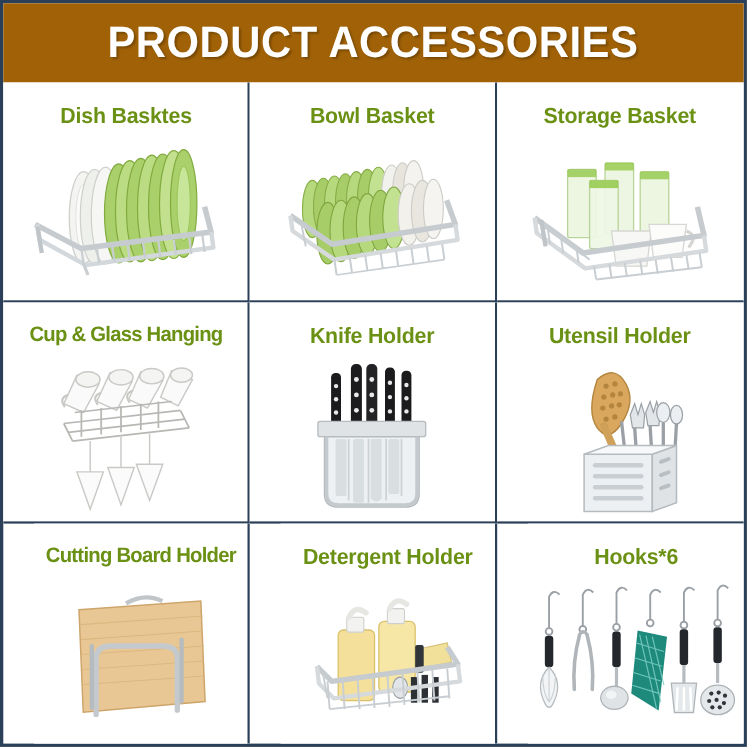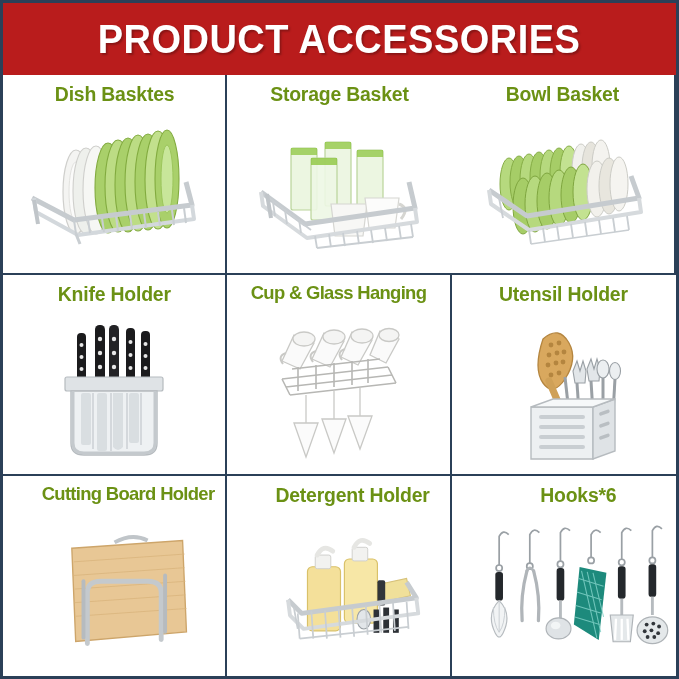--- a/index.html
+++ b/index.html
@@ -11,21 +11,21 @@
   }
   #page{
     position:relative;width:679px;height:679px;
     box-sizing:border-box;
     border:3px solid #2b4058;
     background:#fff;
   }
   
   #banner{
     position:absolute;left:0;top:0;width:673px;height:72px;
-    background:#b91c1c;
+    background:#a16207;
     display:flex;align-items:center;justify-content:center;
   }
   #banner-title{
     color:#ffffff;
     font-size:40px;
     font-weight:bold;
     letter-spacing:.5px;
     font-family:"Liberation Sans","DejaVu Sans",sans-serif;
     text-shadow:2px 2px 2px rgba(0,0,0,.25);
     transform:scaleX(.95);
@@ -37,21 +37,21 @@
     display:grid;
     grid-template-columns:1fr 1fr 1fr;
     grid-template-rows:1fr 1fr 1fr;
   }
   .cell{
     position:relative;
     box-sizing:border-box;
     border-right:2px solid #2b4058;
     border-bottom:2px solid #2b4058;
     display:flex;flex-direction:column;align-items:center;
-    padding-top:8px;
+    padding-top:20px;
     overflow:hidden;
     background:#fff;
   }
   .cell.c3{border-right:none;}
   .cell.r3{border-bottom:none;margin-left:28px;}
   .cell-title{
     color:#6b9114;
     font-size:20px;
     font-weight:bold;
     letter-spacing:-.2px;
@@ -107,20 +107,72 @@
               <path d="M88 98 L90 112"></path>
                 <path d="M102 96 L104 111"></path>
               <path d="M116 95 L118 109"></path>
                 <path d="M130 93 L132 108"></path>
               <path d="M144 92 L146 106"></path>
                 <path d="M158 90 L160 105"></path>
               <path d="M170 88 L172 103"></path>
             </g>
             <path d="M20 80 L24 104" stroke="#c0c5c9" stroke-width="4"></path>
             <path d="M62 114 L66 124" stroke="#c9ced2" stroke-width="3"></path>
+          </g>
+        </svg>
+      </div>
+    </div>
+
+    <div class="cell c2 r1">
+      <div class="cell-title">Bowl Basket</div>
+      <div class="art">
+        <svg width="200" height="140" viewBox="0 0 200 140">
+
+          <g>
+            <g>
+              <ellipse cx="46" cy="64" rx="9" ry="26" fill="#b6d97e" stroke="#86ad46" stroke-width="1"></ellipse>
+              <ellipse cx="56" cy="62" rx="9" ry="26" fill="#a6cd67" stroke="#86ad46" stroke-width="1"></ellipse>
+              <ellipse cx="66" cy="60" rx="9" ry="26" fill="#b6d97e" stroke="#86ad46" stroke-width="1"></ellipse>
+              <ellipse cx="76" cy="58" rx="9" ry="26" fill="#a6cd67" stroke="#86ad46" stroke-width="1"></ellipse>
+              <ellipse cx="86" cy="56" rx="9" ry="26" fill="#b6d97e" stroke="#86ad46" stroke-width="1"></ellipse>
+              <ellipse cx="96" cy="54" rx="9" ry="26" fill="#a6cd67" stroke="#86ad46" stroke-width="1"></ellipse>
+              <ellipse cx="106" cy="52" rx="9" ry="26" fill="#c3e291" stroke="#86ad46" stroke-width="1"></ellipse>
+              <ellipse cx="118" cy="50" rx="9" ry="26" fill="#f1f1ed" stroke="#ccccc6" stroke-width="1"></ellipse>
+              <ellipse cx="128" cy="48" rx="9" ry="26" fill="#e6e4dc" stroke="#ccccc6" stroke-width="1"></ellipse>
+              <ellipse cx="138" cy="46" rx="9" ry="26" fill="#f4f3ef" stroke="#ccccc6" stroke-width="1"></ellipse>
+            </g>
+          </g>
+
+          <g>
+            <ellipse cx="60" cy="86" rx="10" ry="28" fill="#a6cd67" stroke="#7fa63f" stroke-width="1"></ellipse>
+            <ellipse cx="72" cy="84" rx="10" ry="28" fill="#b6d97e" stroke="#7fa63f" stroke-width="1"></ellipse>
+            <ellipse cx="84" cy="81" rx="10" ry="28" fill="#a6cd67" stroke="#7fa63f" stroke-width="1"></ellipse>
+            <ellipse cx="96" cy="78" rx="10" ry="28" fill="#b6d97e" stroke="#7fa63f" stroke-width="1"></ellipse>
+            <ellipse cx="108" cy="75" rx="10" ry="28" fill="#a6cd67" stroke="#7fa63f" stroke-width="1"></ellipse>
+            <ellipse cx="120" cy="72" rx="10" ry="28" fill="#c3e291" stroke="#7fa63f" stroke-width="1"></ellipse>
+            <ellipse cx="134" cy="69" rx="10" ry="28" fill="#f2f1ec" stroke="#ccccc6" stroke-width="1"></ellipse>
+            <ellipse cx="146" cy="66" rx="10" ry="28" fill="#e8e6de" stroke="#ccccc6" stroke-width="1"></ellipse>
+            <ellipse cx="156" cy="64" rx="9" ry="27" fill="#f5f4f0" stroke="#ccccc6" stroke-width="1"></ellipse>
+          </g>
+
+          <g fill="none">
+            <path d="M26 70 L64 96 L176 78 L168 56" stroke="#c6cbcf" stroke-width="5" stroke-linejoin="round"></path>
+            <path d="M26 70 L28 84 L66 110 L178 92 L176 78" stroke="#d6dadd" stroke-width="4" stroke-linejoin="round"></path>
+            <g stroke="#c9ced2" stroke-width="1.8">
+              <path d="M66 110 L68 124"></path>
+                <path d="M80 108 L82 122"></path>
+              <path d="M94 106 L96 120"></path>
+                <path d="M108 104 L110 118"></path>
+              <path d="M122 102 L124 116"></path>
+                <path d="M136 100 L138 114"></path>
+              <path d="M150 98 L152 112"></path>
+                <path d="M164 96 L166 110"></path>
+              <path d="M68 124 L166 110" stroke-width="1.6"></path>
+              <path d="M36 78 L40 98"></path>
+            </g>
           </g>
         </svg>
       </div>
     </div>
 
     <div class="cell c3 r1">
       <div class="cell-title">Storage Basket</div>
       <div class="art">
         <svg width="200" height="140" viewBox="0 0 200 140">
 
@@ -167,138 +219,20 @@
               <path d="M172 104 L174 117"></path>
               <path d="M78 128 L174 117"></path>
               <path d="M30 78 L72 110"></path>
             </g>
             <path d="M28 74 L32 98" stroke="#c0c5c9" stroke-width="4"></path>
           </g>
         </svg>
       </div>
     </div>
 
-    <div class="cell c2 r1">
-      <div class="cell-title">Bowl Basket</div>
-      <div class="art">
-        <svg width="200" height="140" viewBox="0 0 200 140">
-
-          <g>
-            <g>
-              <ellipse cx="46" cy="64" rx="9" ry="26" fill="#b6d97e" stroke="#86ad46" stroke-width="1"></ellipse>
-              <ellipse cx="56" cy="62" rx="9" ry="26" fill="#a6cd67" stroke="#86ad46" stroke-width="1"></ellipse>
-              <ellipse cx="66" cy="60" rx="9" ry="26" fill="#b6d97e" stroke="#86ad46" stroke-width="1"></ellipse>
-              <ellipse cx="76" cy="58" rx="9" ry="26" fill="#a6cd67" stroke="#86ad46" stroke-width="1"></ellipse>
-              <ellipse cx="86" cy="56" rx="9" ry="26" fill="#b6d97e" stroke="#86ad46" stroke-width="1"></ellipse>
-              <ellipse cx="96" cy="54" rx="9" ry="26" fill="#a6cd67" stroke="#86ad46" stroke-width="1"></ellipse>
-              <ellipse cx="106" cy="52" rx="9" ry="26" fill="#c3e291" stroke="#86ad46" stroke-width="1"></ellipse>
-              <ellipse cx="118" cy="50" rx="9" ry="26" fill="#f1f1ed" stroke="#ccccc6" stroke-width="1"></ellipse>
-              <ellipse cx="128" cy="48" rx="9" ry="26" fill="#e6e4dc" stroke="#ccccc6" stroke-width="1"></ellipse>
-              <ellipse cx="138" cy="46" rx="9" ry="26" fill="#f4f3ef" stroke="#ccccc6" stroke-width="1"></ellipse>
-            </g>
-          </g>
-
-          <g>
-            <ellipse cx="60" cy="86" rx="10" ry="28" fill="#a6cd67" stroke="#7fa63f" stroke-width="1"></ellipse>
-            <ellipse cx="72" cy="84" rx="10" ry="28" fill="#b6d97e" stroke="#7fa63f" stroke-width="1"></ellipse>
-            <ellipse cx="84" cy="81" rx="10" ry="28" fill="#a6cd67" stroke="#7fa63f" stroke-width="1"></ellipse>
-            <ellipse cx="96" cy="78" rx="10" ry="28" fill="#b6d97e" stroke="#7fa63f" stroke-width="1"></ellipse>
-            <ellipse cx="108" cy="75" rx="10" ry="28" fill="#a6cd67" stroke="#7fa63f" stroke-width="1"></ellipse>
-            <ellipse cx="120" cy="72" rx="10" ry="28" fill="#c3e291" stroke="#7fa63f" stroke-width="1"></ellipse>
-            <ellipse cx="134" cy="69" rx="10" ry="28" fill="#f2f1ec" stroke="#ccccc6" stroke-width="1"></ellipse>
-            <ellipse cx="146" cy="66" rx="10" ry="28" fill="#e8e6de" stroke="#ccccc6" stroke-width="1"></ellipse>
-            <ellipse cx="156" cy="64" rx="9" ry="27" fill="#f5f4f0" stroke="#ccccc6" stroke-width="1"></ellipse>
-          </g>
-
-          <g fill="none">
-            <path d="M26 70 L64 96 L176 78 L168 56" stroke="#c6cbcf" stroke-width="5" stroke-linejoin="round"></path>
-            <path d="M26 70 L28 84 L66 110 L178 92 L176 78" stroke="#d6dadd" stroke-width="4" stroke-linejoin="round"></path>
-            <g stroke="#c9ced2" stroke-width="1.8">
-              <path d="M66 110 L68 124"></path>
-                <path d="M80 108 L82 122"></path>
-              <path d="M94 106 L96 120"></path>
-                <path d="M108 104 L110 118"></path>
-              <path d="M122 102 L124 116"></path>
-                <path d="M136 100 L138 114"></path>
-              <path d="M150 98 L152 112"></path>
-                <path d="M164 96 L166 110"></path>
-              <path d="M68 124 L166 110" stroke-width="1.6"></path>
-              <path d="M36 78 L40 98"></path>
-            </g>
-          </g>
-        </svg>
-      </div>
-    </div>
-
-    <div class="cell c2 r2">
-      <div class="cell-title">Knife Holder</div>
-      <div class="art">
-        <svg width="170" height="150" viewBox="0 0 170 150">
-
-          <g>
-            <g>
-              <rect x="48" y="18" width="9" height="48" rx="4" fill="#1b1b1d"></rect>
-              <circle cx="52.5" cy="30" r="2" fill="#e8e8e8"></circle>
-              <circle cx="52.5" cy="42" r="2" fill="#e8e8e8"></circle>
-              <circle cx="52.5" cy="54" r="2" fill="#e8e8e8"></circle>
-            </g>
-            <g>
-              <rect x="66" y="10" width="10" height="56" rx="4.5" fill="#1b1b1d"></rect>
-              <circle cx="71" cy="24" r="2.2" fill="#e8e8e8"></circle>
-              <circle cx="71" cy="38" r="2.2" fill="#e8e8e8"></circle>
-              <circle cx="71" cy="52" r="2.2" fill="#e8e8e8"></circle>
-            </g>
-            <g>
-              <rect x="80" y="10" width="10" height="56" rx="4.5" fill="#232326"></rect>
-              <circle cx="85" cy="24" r="2.2" fill="#e8e8e8"></circle>
-              <circle cx="85" cy="38" r="2.2" fill="#e8e8e8"></circle>
-              <circle cx="85" cy="52" r="2.2" fill="#e8e8e8"></circle>
-            </g>
-            <g>
-              <rect x="97" y="13" width="9" height="53" rx="4" fill="#1b1b1d"></rect>
-              <circle cx="101.5" cy="27" r="2" fill="#e8e8e8"></circle>
-              <circle cx="101.5" cy="40" r="2" fill="#e8e8e8"></circle>
-              <circle cx="101.5" cy="53" r="2" fill="#e8e8e8"></circle>
-            </g>
-            <g>
-              <rect x="112" y="16" width="9" height="50" rx="4" fill="#1b1b1d"></rect>
-              <circle cx="116.5" cy="29" r="2" fill="#e8e8e8"></circle>
-              <circle cx="116.5" cy="41" r="2" fill="#e8e8e8"></circle>
-              <circle cx="116.5" cy="53" r="2" fill="#e8e8e8"></circle>
-            </g>
-          </g>
-
-          <rect x="36" y="62" width="98" height="14" rx="2" fill="#dfe3e6" stroke="#b6bbbf" stroke-width="1.2"></rect>
-
-          <g>
-            <path d="M42 76 L42 128 q0 12 13 12 L115 140 q13 0 13 -12 L128 76 Z" fill="#eef1f3" stroke="#b6bbbf" stroke-width="1.4"></path>
-
-            <g fill="#d8dde1" opacity=".95">
-              <rect x="52" y="78" width="10" height="52" rx="2"></rect>
-              <rect x="68" y="78" width="10" height="58" rx="2"></rect>
-              <path d="M84 78 L94 78 L94 132 q-5 6 -10 0 Z"></path>
-              <rect x="100" y="78" width="10" height="50" rx="2"></rect>
-            </g>
-
-            <g fill="none" stroke="#c4c9cd" stroke-width="3">
-              <path d="M44 76 L44 128 q0 10 11 10"></path>
-              <path d="M126 76 L126 128 q0 10 -11 10"></path>
-              <path d="M55 138 L115 138"></path>
-            </g>
-            <g fill="none" stroke="#cdd2d6" stroke-width="1.6">
-              <path d="M64 78 L64 134"></path>
-                <path d="M82 78 L82 136"></path>
-              <path d="M98 78 L98 134"></path>
-                <path d="M112 78 L112 130"></path>
-            </g>
-          </g>
-        </svg>
-      </div>
-    </div>
-
     <div class="cell c1 r2">
       <div class="cell-title tight">Cup &amp; Glass Hanging</div>
       <div class="art">
         <svg width="200" height="145" viewBox="0 0 200 145">
           <g fill="#fbfbfb" stroke="#c9c9c6" stroke-width="1.3">
             <g>
               <path d="M56 18 L44 44 L62 52 L76 26 Z" fill="#fafafa"></path>
               <ellipse cx="66" cy="22" rx="11" ry="7" fill="#f4f4f3"></ellipse>
               <path d="M48 36 q-9 3 -3 11" fill="none" stroke-width="2"></path>
             </g>
@@ -337,20 +271,86 @@
               <path d="M68 78 L68 106" fill="none"></path>
               <path d="M56 106 q12 34 12 34 q0 0 12 -34 Z" fill="#fbfbfb"></path>
             </g>
             <g>
               <path d="M96 74 L96 102" fill="none"></path>
               <path d="M84 102 q12 34 12 34 q0 0 12 -34 Z" fill="#fbfbfb"></path>
             </g>
             <g>
               <path d="M122 71 L122 99" fill="none"></path>
               <path d="M110 99 q12 33 12 33 q0 0 12 -33 Z" fill="#fbfbfb"></path>
+            </g>
+          </g>
+        </svg>
+      </div>
+    </div>
+
+    <div class="cell c2 r2">
+      <div class="cell-title">Knife Holder</div>
+      <div class="art">
+        <svg width="170" height="150" viewBox="0 0 170 150">
+
+          <g>
+            <g>
+              <rect x="48" y="18" width="9" height="48" rx="4" fill="#1b1b1d"></rect>
+              <circle cx="52.5" cy="30" r="2" fill="#e8e8e8"></circle>
+              <circle cx="52.5" cy="42" r="2" fill="#e8e8e8"></circle>
+              <circle cx="52.5" cy="54" r="2" fill="#e8e8e8"></circle>
+            </g>
+            <g>
+              <rect x="66" y="10" width="10" height="56" rx="4.5" fill="#1b1b1d"></rect>
+              <circle cx="71" cy="24" r="2.2" fill="#e8e8e8"></circle>
+              <circle cx="71" cy="38" r="2.2" fill="#e8e8e8"></circle>
+              <circle cx="71" cy="52" r="2.2" fill="#e8e8e8"></circle>
+            </g>
+            <g>
+              <rect x="80" y="10" width="10" height="56" rx="4.5" fill="#232326"></rect>
+              <circle cx="85" cy="24" r="2.2" fill="#e8e8e8"></circle>
+              <circle cx="85" cy="38" r="2.2" fill="#e8e8e8"></circle>
+              <circle cx="85" cy="52" r="2.2" fill="#e8e8e8"></circle>
+            </g>
+            <g>
+              <rect x="97" y="13" width="9" height="53" rx="4" fill="#1b1b1d"></rect>
+              <circle cx="101.5" cy="27" r="2" fill="#e8e8e8"></circle>
+              <circle cx="101.5" cy="40" r="2" fill="#e8e8e8"></circle>
+              <circle cx="101.5" cy="53" r="2" fill="#e8e8e8"></circle>
+            </g>
+            <g>
+              <rect x="112" y="16" width="9" height="50" rx="4" fill="#1b1b1d"></rect>
+              <circle cx="116.5" cy="29" r="2" fill="#e8e8e8"></circle>
+              <circle cx="116.5" cy="41" r="2" fill="#e8e8e8"></circle>
+              <circle cx="116.5" cy="53" r="2" fill="#e8e8e8"></circle>
+            </g>
+          </g>
+
+          <rect x="36" y="62" width="98" height="14" rx="2" fill="#dfe3e6" stroke="#b6bbbf" stroke-width="1.2"></rect>
+
+          <g>
+            <path d="M42 76 L42 128 q0 12 13 12 L115 140 q13 0 13 -12 L128 76 Z" fill="#eef1f3" stroke="#b6bbbf" stroke-width="1.4"></path>
+
+            <g fill="#d8dde1" opacity=".95">
+              <rect x="52" y="78" width="10" height="52" rx="2"></rect>
+              <rect x="68" y="78" width="10" height="58" rx="2"></rect>
+              <path d="M84 78 L94 78 L94 132 q-5 6 -10 0 Z"></path>
+              <rect x="100" y="78" width="10" height="50" rx="2"></rect>
+            </g>
+
+            <g fill="none" stroke="#c4c9cd" stroke-width="3">
+              <path d="M44 76 L44 128 q0 10 11 10"></path>
+              <path d="M126 76 L126 128 q0 10 -11 10"></path>
+              <path d="M55 138 L115 138"></path>
+            </g>
+            <g fill="none" stroke="#cdd2d6" stroke-width="1.6">
+              <path d="M64 78 L64 134"></path>
+                <path d="M82 78 L82 136"></path>
+              <path d="M98 78 L98 134"></path>
+                <path d="M112 78 L112 130"></path>
             </g>
           </g>
         </svg>
       </div>
     </div>
 
     <div class="cell c3 r2">
       <div class="cell-title">Utensil Holder</div>
       <div class="art">
         <svg width="190" height="150" viewBox="0 0 190 150">

